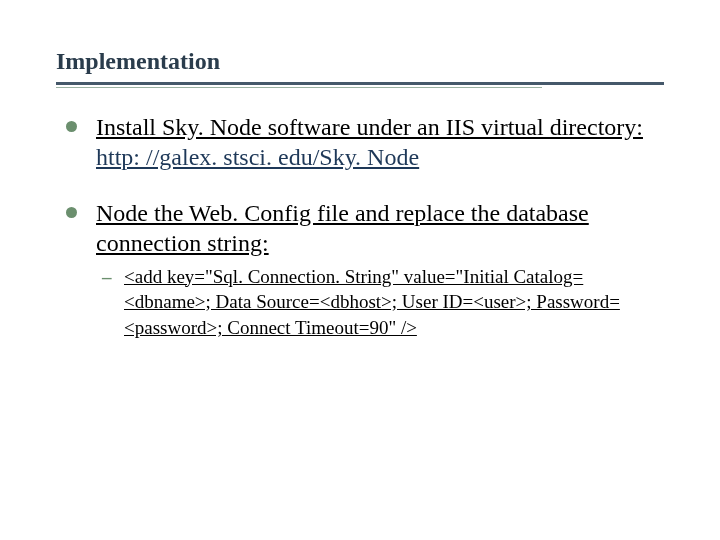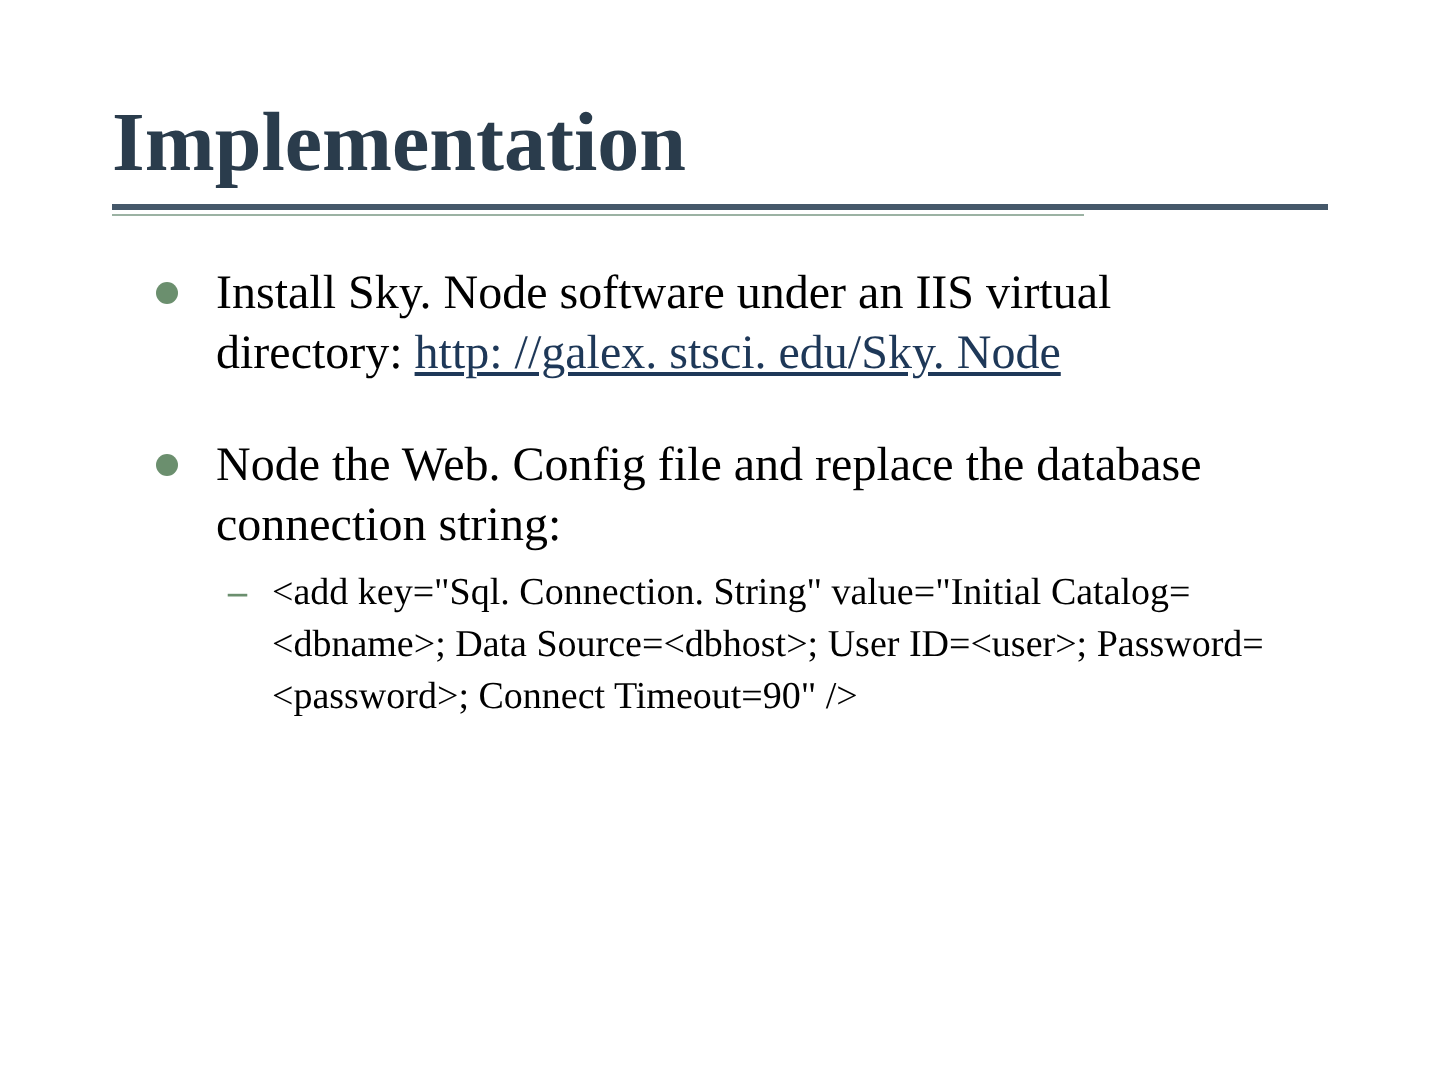--- a/index.html
+++ b/index.html
@@ -15,40 +15,41 @@
   .slide {
     position: relative;
     width: 720px;
     height: 540px;
     box-sizing: border-box;
     padding: 48px 56px 40px 56px;
   }
   .title {
     font-family: "Book Antiqua", Palatino, "Palatino Linotype", "Times New Roman", serif;
     font-weight: bold;
-    font-size: 42px;
+    font-size: 24px;
     color: #2a3c4c;
     margin: 0 0 6px 0;
     line-height: 1.15;
   }
   .rule-wrap { margin-bottom: 24px; }
   .rule-dark {
     height: 3px;
     background: #45586a;
   }
   .rule-light {
     height: 1px;
     background: #9bb2a3;
     margin-top: 2px;
     width: 80%;
   }
   ul.top {
     list-style: none;
-    margin: 16px;
+    margin: 4px;
     padding: 0;
+    text-decoration: underline;
   }
   ul.top > li {
     position: relative;
     padding-left: 36px;
     font-size: 24px;
     line-height: 1.25;
     margin-bottom: 26px;
     color: #000;
   }
   ul.top > li::before {

